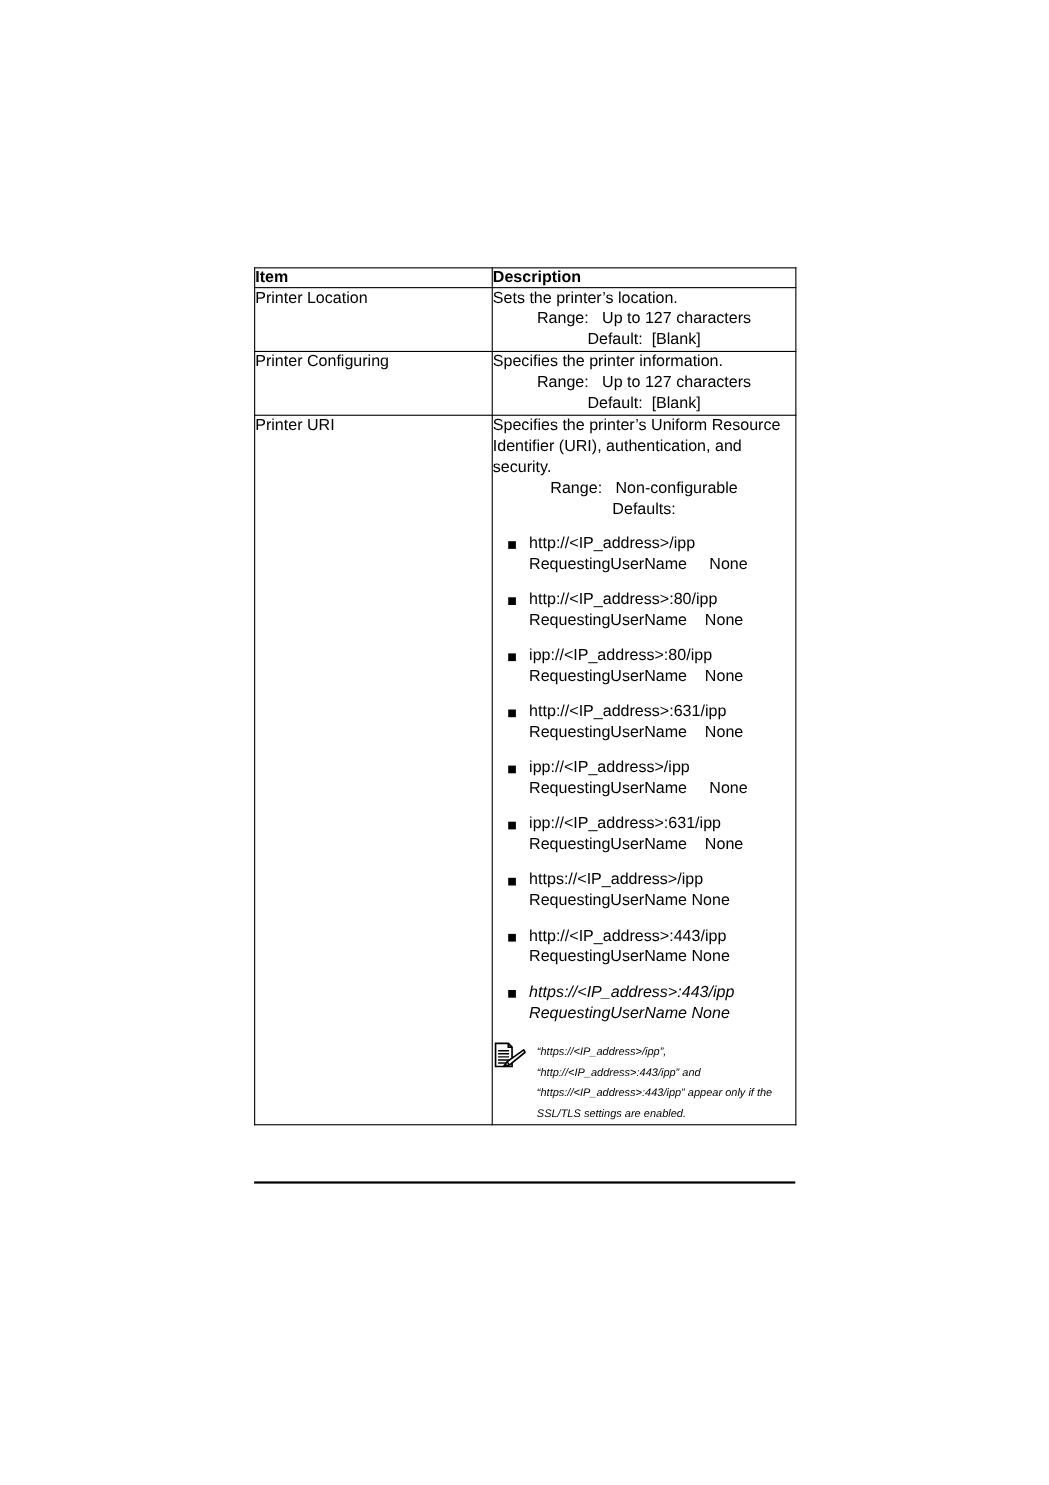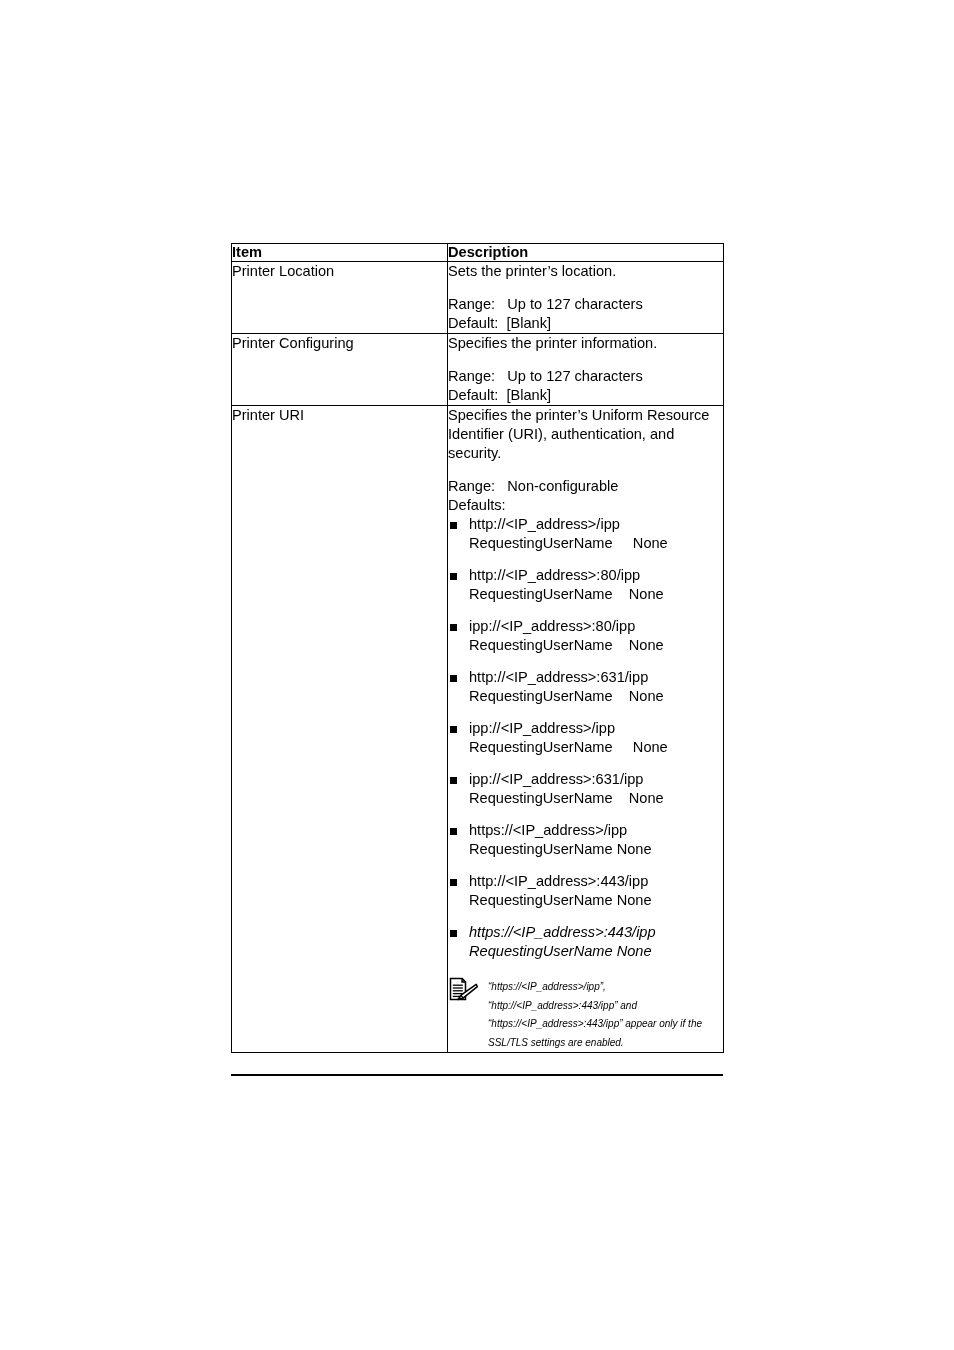--- a/index.html
+++ b/index.html
@@ -55,33 +55,33 @@
   }
   .cell-item {
     padding: 6px 9px 9px 8px;
     font-size: 14.6px;
     line-height: 19px;
   }
 
   .lead { margin: 0 0 0 0; }
 
   .rangeblock {
-    margin-top: 14px;
+    text-align: center;
   }
   .kv {
     display: block;
     white-space: pre;
   }
 
   .defaults-label { display:block; }
 
   
   ul.uri-list {
     list-style: none;
-    margin: 0;
+    margin: 12px;
     padding: 0;
   }
   ul.uri-list li {
     position: relative;
     padding-left: 21px;
     margin-bottom: 13px;
   }
   ul.uri-list li:last-child { margin-bottom: 0; font-style: italic; }
   ul.uri-list li .bullet {
     position: absolute;

